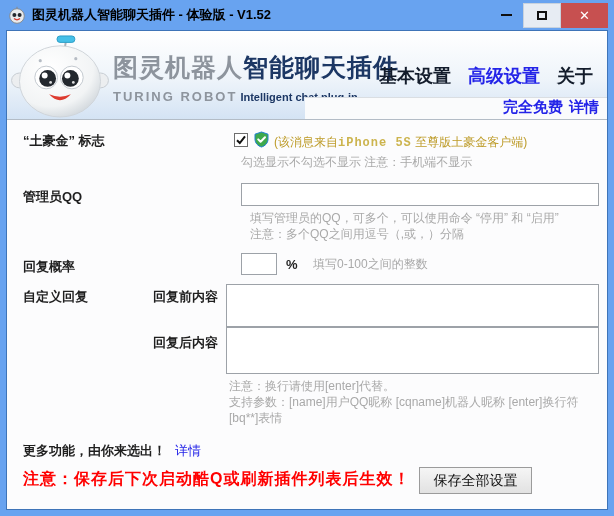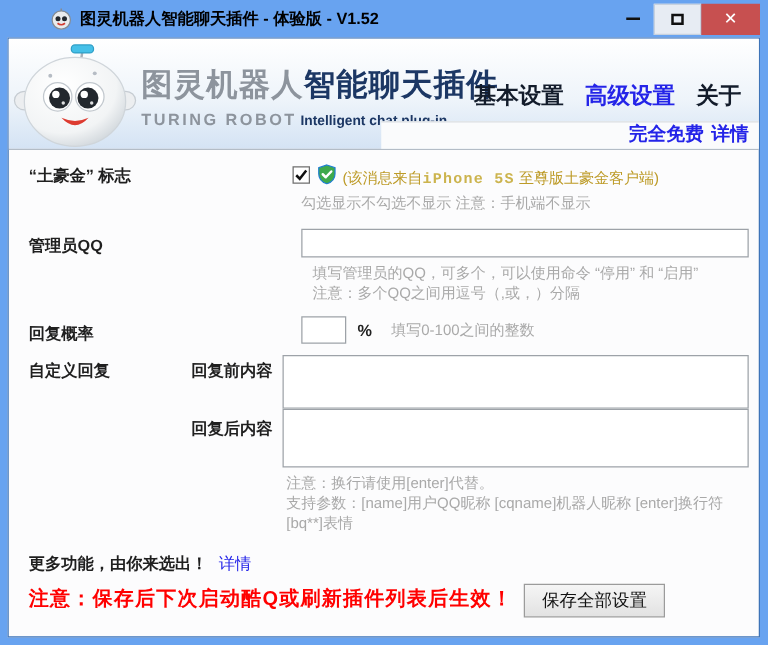--- a/index.html
+++ b/index.html
@@ -2,21 +2,21 @@
 <html><head>
 <meta charset="utf-8">
 <style>
   * { margin:0; padding:0; box-sizing:border-box; }
   html,body { width:614px; height:516px; }
   body { font-family:"Liberation Sans","DejaVu Sans",sans-serif; }
 
   .window { position:relative; width:614px; height:516px; background:#68a3f0; overflow:hidden; }
 
   
-  .titlebar { position:absolute; left:0; top:0; width:614px; height:30px; display:flex; align-items:center;padding-left:32px; }
+  .titlebar { position:absolute; left:0; top:0; width:614px; height:30px; display:flex; align-items:center; }
   .app-icon { margin-left:8px; }
   .title { margin-left:6px; font-size:13px; font-weight:bold; color:#000; }
   .controls { margin-left:auto; display:flex; align-items:center; height:30px; }
   .ctl { display:flex; align-items:center; justify-content:center; height:25px; cursor:pointer; }
   .btn-min { width:34px; }
   .dash { width:11px; height:2px; background:#101010; }
   .btn-max { width:38px; background:#e7ecf3; border:1px solid #c8d2de; }
   .sq { width:10px; height:9px; border:2px solid #101010; background:transparent; }
   .btn-close { width:47px; background:#c75050; margin-right:6px; }
   .x-glyph { color:#fff; font-size:13px; font-weight:bold; }

